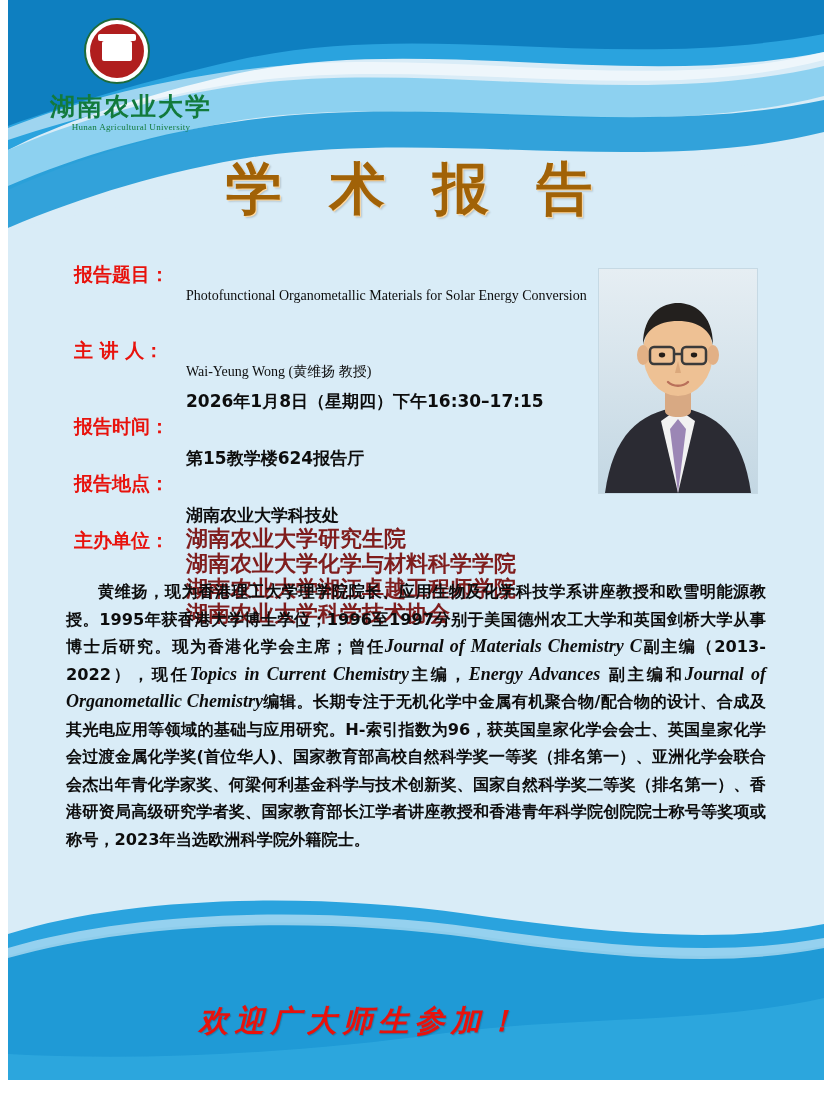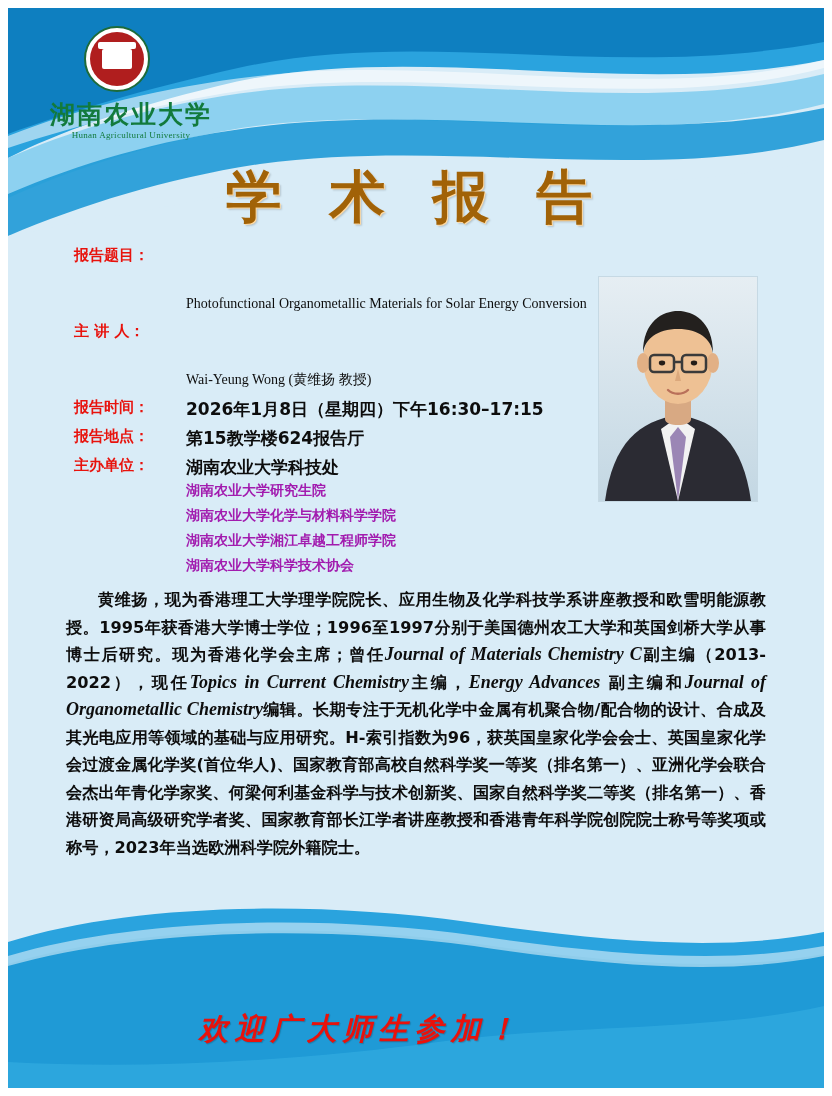--- a/index.html
+++ b/index.html
@@ -16,21 +16,21 @@
   .poster {
     position: relative;
     width: 832px;
     height: 1096px;
     background: #ffffff;
     overflow: hidden;
   }
   .poster-inner {
     position: absolute;
     left: 8px;
-    top: 8px;
+    top: 0;
     width: 816px;
     height: 1080px;
     background: #d9ecf7;
     overflow: hidden;
   }
 
   
   .banner {
     position: absolute;
     left: 0; top: 0;
@@ -148,48 +148,49 @@
   }
   .info-row {
     display: flex;
     align-items: flex-start;
     margin-bottom: 7px;
   }
   .info-label {
     color: #e8120c;
     font-family: "DejaVu Sans", sans-serif;
     font-weight: bold;
-    font-size: 15px;
+    font-size: 19px;
     width: 112px;
     flex: 0 0 112px;
     white-space: nowrap;
     letter-spacing: 0px;
+    margin-top: 24px;
   }
   .info-value {
     color: #0d0d0d;
     font-family: "DejaVu Sans", sans-serif;
     font-weight: bold;
     font-size: 17px;
     line-height: 22px;
     white-space: nowrap;
   }
   .info-value.serif {
     font-family: "Liberation Serif", serif;
     font-weight: normal;
     font-size: 14px;
     margin-top: 47px;
   }
   .org-list {
     margin-top: 0px;
   }
   .org-list div {
-    color: #a21caf;
-    font-family: "DejaVu Sans", sans-serif;
-    font-weight: bold;
-    font-size: 14px;
+    color: #7f1d1d;
+    font-family: "DejaVu Sans", sans-serif;
+    font-weight: bold;
+    font-size: 22px;
     line-height: 25px;
     white-space: nowrap;
   }
 
   
   .portrait {
     position: absolute;
     right: 66px;
     top: 268px;
     width: 158px;

